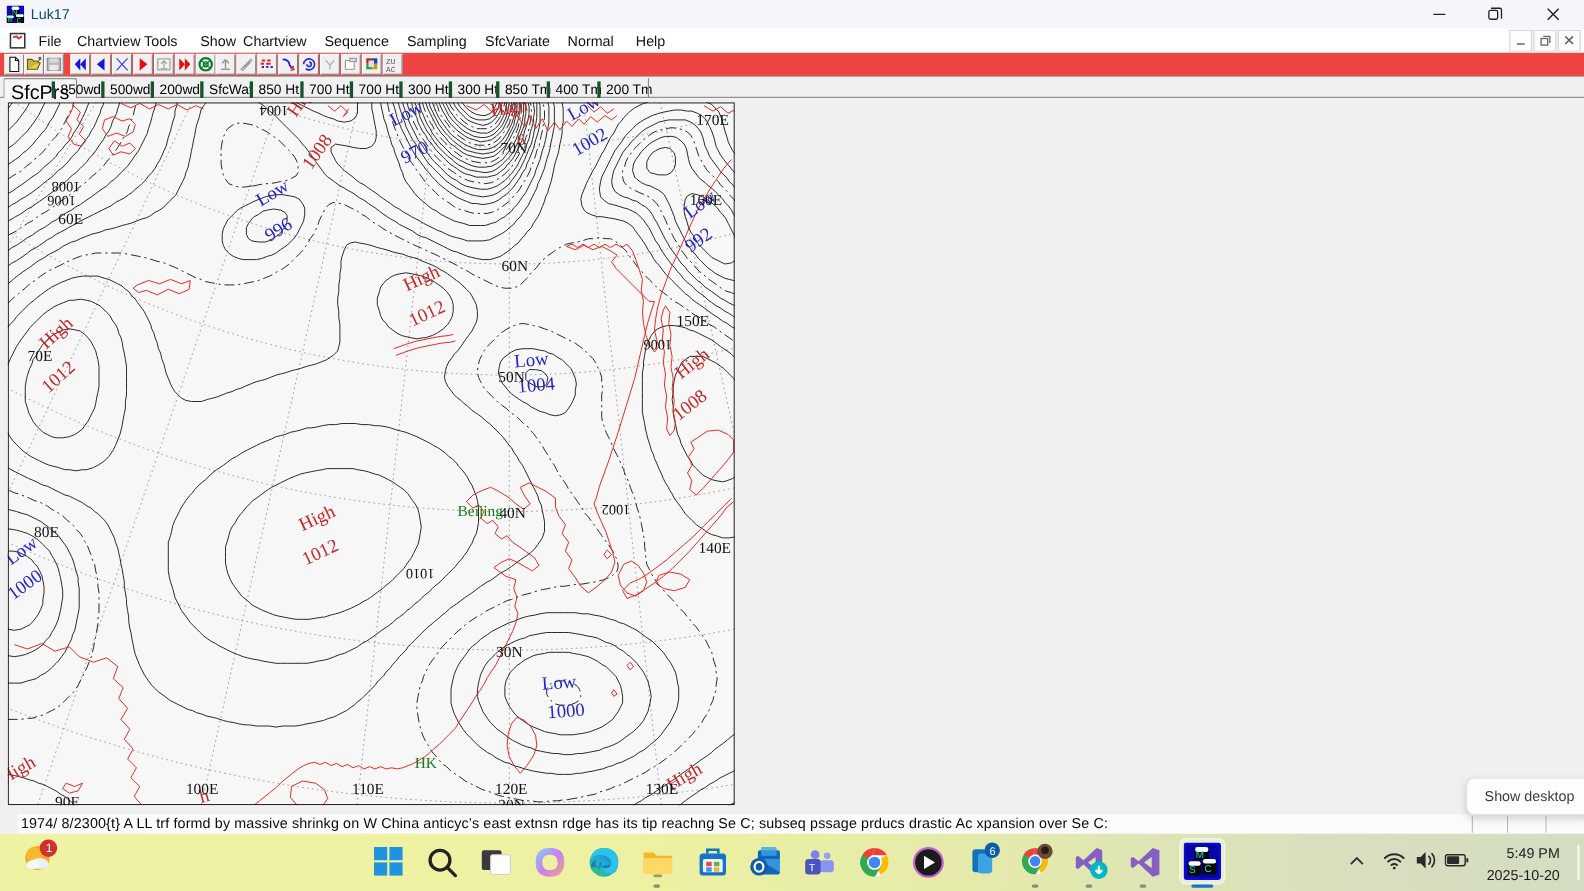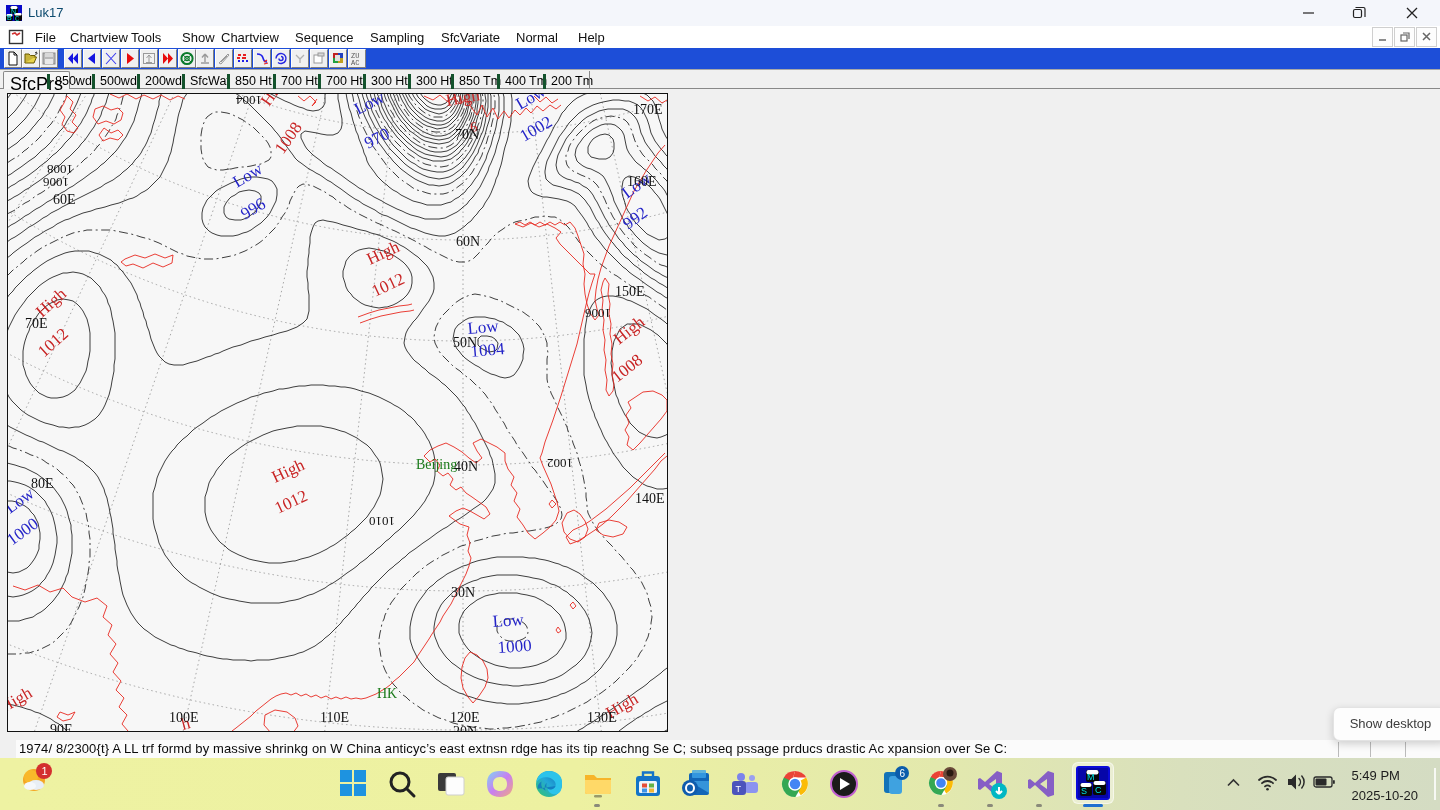--- a/index.html
+++ b/index.html
@@ -5,35 +5,35 @@
 html,body{width:1440px;height:810px;overflow:hidden;font-family:"Liberation Sans",sans-serif}
 #page{position:relative;width:1440px;height:810px;background:#f0f0f0}
 
 #title{position:absolute;left:0;top:0;width:1440px;height:26px;background:#f4f6fb}
 #title .t{position:absolute;left:28px;top:5px;font-size:13px;color:#0c4a6e}
 .wbtn{position:absolute;top:0;width:46px;height:26px;color:#222}
 
 #menu{position:absolute;left:0;top:26px;width:1440px;height:22px;background:#ffffff}
 #menu span{position:absolute;top:4px;font-size:13px;color:#111}
 
-#tbar{position:absolute;left:0;top:48px;width:1440px;height:22px;background:#1d4ed8;border-bottom:1px solid #a8a8a8}
+#tbar{position:absolute;left:0;top:48px;width:1440px;height:22px;background:#ef4444;border-bottom:1px solid #a8a8a8}
 .tb{position:absolute;top:1px;width:18px;height:19px;background:#f0f0f0;border:1px solid;border-color:#fdfdfd #7e7e7e #7e7e7e #fdfdfd}
 
 #tabs{position:absolute;left:0;top:71px;width:1440px;height:18px;background:#f0f0f0;border-bottom:1px solid #888}
 .tab{position:absolute;top:3px;height:15px;font-size:12.5px;color:#000;padding:0 5px;line-height:15px}
 .tab.sep{border-left:3px solid #14532d}
 #tab0{position:absolute;left:3px;top:0;height:18px;background:#f6f6f6;border:1px solid #888;border-bottom:none;border-radius:2px 2px 0 0;font-size:18px;padding:2px 6px 0 6px}
 #tabend{position:absolute;left:589px;top:0;width:1px;height:18px;background:#888}
 
 #status{position:absolute;left:16px;top:740px;width:1440px;height:18px;background:#fbfbfb;font-size:13px;letter-spacing:0.13px;color:#0a0a0a}
 #status .txt{position:absolute;left:3px;top:1px}
 
 #task{position:absolute;left:0;top:758px;width:1440px;height:52px;background:linear-gradient(90deg,#eef2a2 0%,#edf1a1 40%,#e3e9ad 65%,#d9e0bd 82%,#d4dcc3 100%)}
 .ticon{position:absolute}
-#clock{position:absolute;right:22px;top:8px;font-size:13px;color:#1c1c1c;line-height:20px}
+#clock{position:absolute;right:22px;top:8px;text-align:right;font-size:13px;color:#1c1c1c;line-height:20px}
 
 #tip{position:absolute;left:1333px;top:707px;width:115px;height:34px;background:#fdfdfd;border:1px solid #e3e3e3;border-radius:7px;box-shadow:0 3px 8px rgba(0,0,0,.18);font-size:13px;color:#3c3c3c;text-align:center;line-height:32px}
 .vline{position:absolute;top:742px;width:1px;height:15px;background:#bbb}
 </style></head>
 <body>
 <div id="page">
 
 <div id="title">
  <svg style="position:absolute;left:6px;top:5px" width="16" height="16">
   <rect width="16" height="16" fill="#0708c8"></rect>

